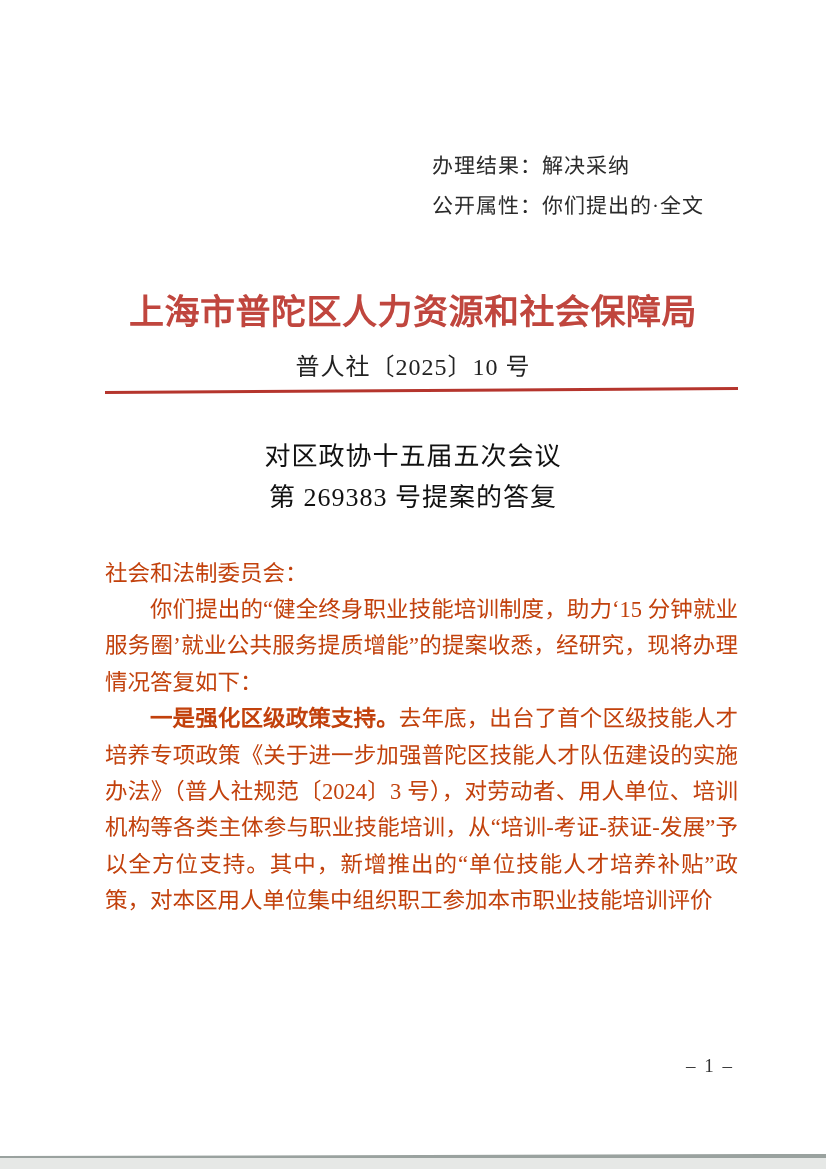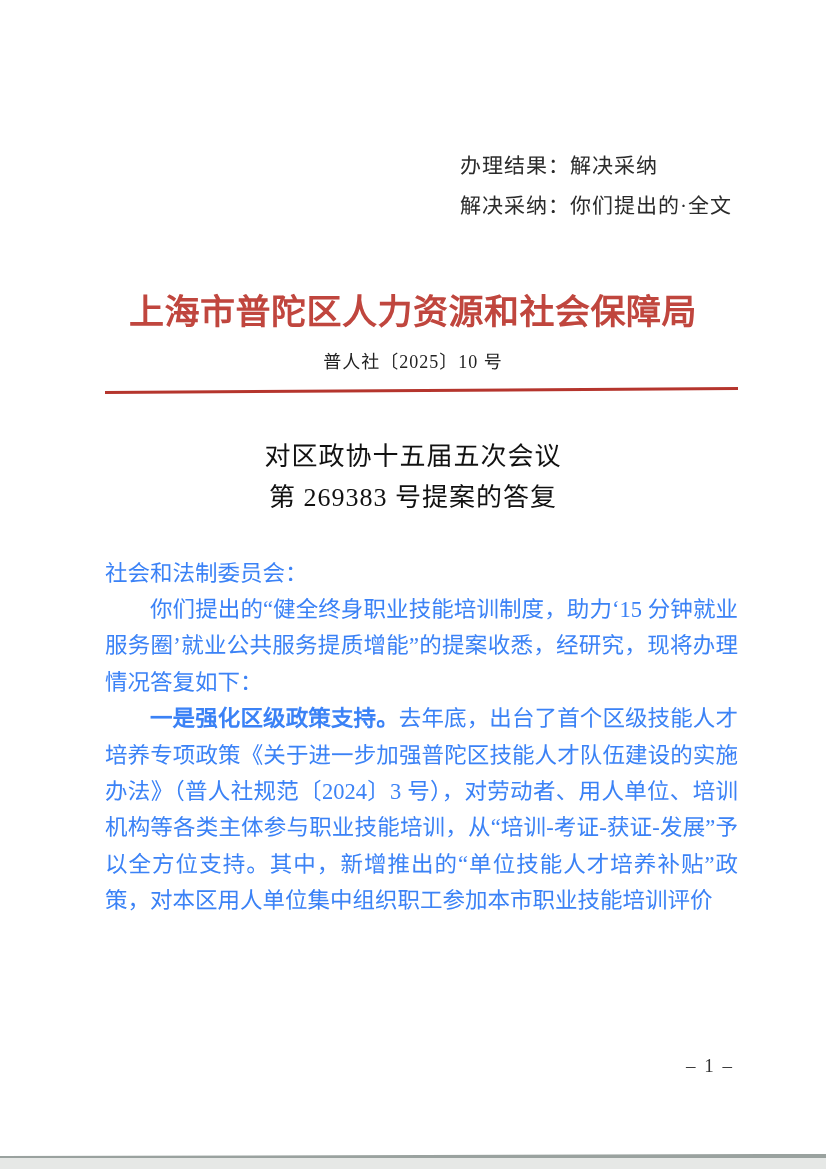--- a/index.html
+++ b/index.html
@@ -12,21 +12,21 @@
     width: 826px;
     height: 1169px;
     background: #ffffff;
     overflow: hidden;
     font-family: "Liberation Serif", "DejaVu Serif", serif;
     color: #1c1c1c;
   }
   
   .meta {
     position: absolute;
-    left: 460px;
+    left: 432px;
     top: 146px;
     font-size: 21px;
     line-height: 40px;
     color: #2a2a2a;
     letter-spacing: 1px;
     white-space: nowrap;
   }
   
   .agency-title {
     position: absolute;
@@ -40,21 +40,21 @@
     letter-spacing: 0.5px;
     white-space: nowrap;
   }
   
   .doc-number {
     position: absolute;
     left: 0;
     top: 347px;
     width: 100%;
     text-align: center;
-    font-size: 18px;
+    font-size: 24px;
     color: #222222;
     letter-spacing: 1px;
   }
   
   .red-rule {
     position: absolute;
     left: 105px;
     top: 389px;
     width: 633px;
     height: 3px;
@@ -75,21 +75,21 @@
     letter-spacing: 1px;
   }
   
   .body-text {
     position: absolute;
     left: 105px;
     top: 556px;
     width: 633px;
     font-size: 22.5px;
     line-height: 36.2px;
-    color: #3b82f6;
+    color: #c2410c;
     text-align: justify;
   }
   .body-text p {
     margin: 0;
     padding: 0;
   }
   .para {
     text-indent: 2em;
   }
   .lead {
@@ -127,21 +127,21 @@
     background: #e6e8e6;
   }
 </style>
 </head>
 <body>
 
 <div class="page">
 
   <div class="meta">
     <div><span>办理结果：</span><span>解决采纳</span></div>
-    <div><span>解决采纳：</span><span>你们提出的·全文</span></div>
+    <div><span>公开属性：</span><span>你们提出的·全文</span></div>
   </div>
 
   <div class="agency-title">上海市普陀区人力资源和社会保障局</div>
 
   <div class="doc-number">普人社〔2025〕10 号</div>
 
   <div class="red-rule"></div>
 
   <div class="doc-title">
     <div>对区政协十五届五次会议</div>

